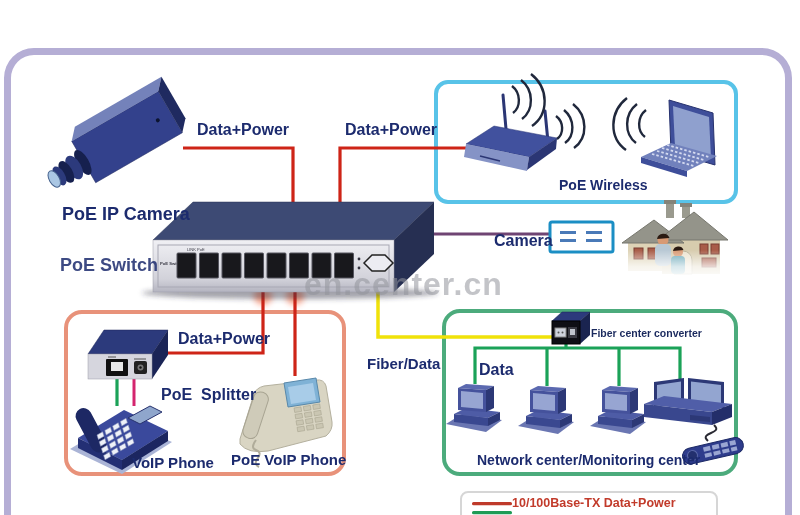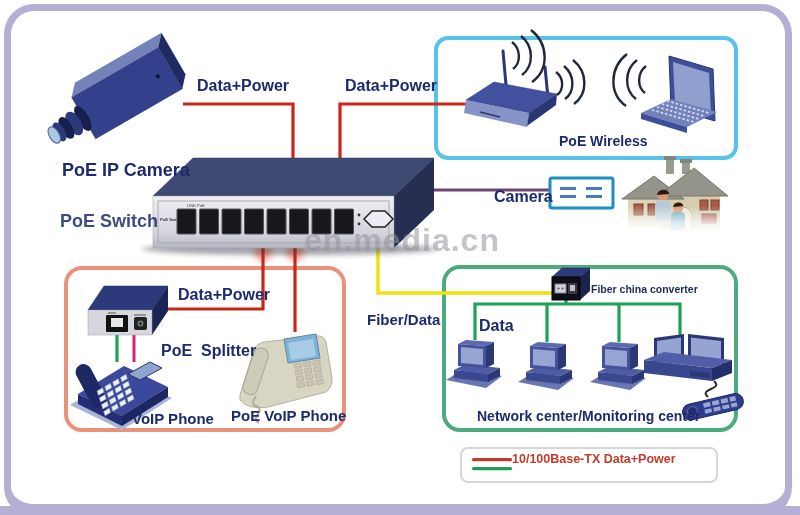--- a/index.html
+++ b/index.html
@@ -1,18 +1,18 @@
 <!DOCTYPE html>
 <html><head>
 <meta charset="utf-8">
 <style>
   html,body{margin:0;padding:0;}
   body{width:800px;height:515px;position:relative;background:#fff;overflow:hidden;
        font-family:"Liberation Sans",sans-serif;}
-  .stage{position:absolute;inset:0;}
+  .stage{position:absolute;inset:0;margin-top:44px;}
   
   .frame{position:absolute;left:4px;top:4px;width:774px;height:493px;
          border:7px solid #b5aed5;border-bottom-width:13px;border-radius:30px;z-index:0;}
   .bottom-bar{position:absolute;left:0;top:506px;width:800px;height:9px;background:#b5aed5;z-index:0;}
   
   .secbox{position:absolute;border-radius:16px;z-index:1;background:transparent;}
   .box-wireless{left:434px;top:36px;width:296px;height:116px;border:4px solid #58c3e8;border-radius:14px;background:#fff;}
   .box-splitter{left:64px;top:266px;width:274px;height:158px;border:4px solid #e8927a;border-radius:18px;}
   .box-network{left:442px;top:265px;width:288px;height:159px;border:4px solid #4cab7c;border-radius:18px;}
   .box-legend{left:460px;top:447px;width:254px;height:32px;border:2px solid #d6d6d6;border-radius:8px;background:#fff;z-index:4;}
@@ -302,30 +302,30 @@
   <div class="lbl" style="left:62px;top:161px;font-size:18px;">PoE IP Camera</div>
   <div class="lbl" style="left:60px;top:212px;font-size:18px;opacity:.85;">PoE Switch</div>
   <div class="lbl" style="left:559px;top:134px;font-size:14px;">PoE Wireless</div>
   <div class="lbl" style="left:494px;top:189px;font-size:16px;">Camera</div>
   <div class="lbl" style="left:178px;top:287px;font-size:16px;">Data+Power</div>
   <div class="lbl" style="left:161px;top:343px;font-size:16px;">PoE  Splitter</div>
   <div class="lbl" style="left:132px;top:411px;font-size:15px;">VoIP Phone</div>
   <div class="lbl" style="left:231px;top:408px;font-size:15px;">PoE VoIP Phone</div>
   <div class="lbl" style="left:367px;top:312px;font-size:15px;">Fiber/Data</div>
   <div class="lbl" style="left:479px;top:318px;font-size:16px;">Data</div>
-  <div class="lbl" style="left:591px;top:284px;font-size:10.5px;color:#1b2a5e;">Fiber china converter</div>
+  <div class="lbl" style="left:591px;top:284px;font-size:10.5px;color:#1b2a5e;">Fiber center converter</div>
   <div class="lbl" style="left:477px;top:409px;font-size:14px;">Network center/Monitoring center</div>
 
   <div class="secbox box-legend"></div>
   <div class="legend-row" style="left:472px;top:452px;">
     <svg width="40" height="5">
       <rect x="0" y="1" width="40" height="3.2" rx="1.5" fill="#bf3a2a"></rect>
     </svg>
     <span style="color:#c23b2b;">10/100Base-TX Data+Power</span>
   </div>
   <div class="legend-row" style="left:472px;top:466px;">
     <svg width="40" height="5">
       <rect x="0" y="1" width="40" height="3.2" rx="1.5" fill="#1e9b55"></rect>
     </svg>
   </div>
 
-  <div class="watermark">en.media.cn</div>
+  <div class="watermark">en.center.cn</div>
 </div>
 
 </body></html>

